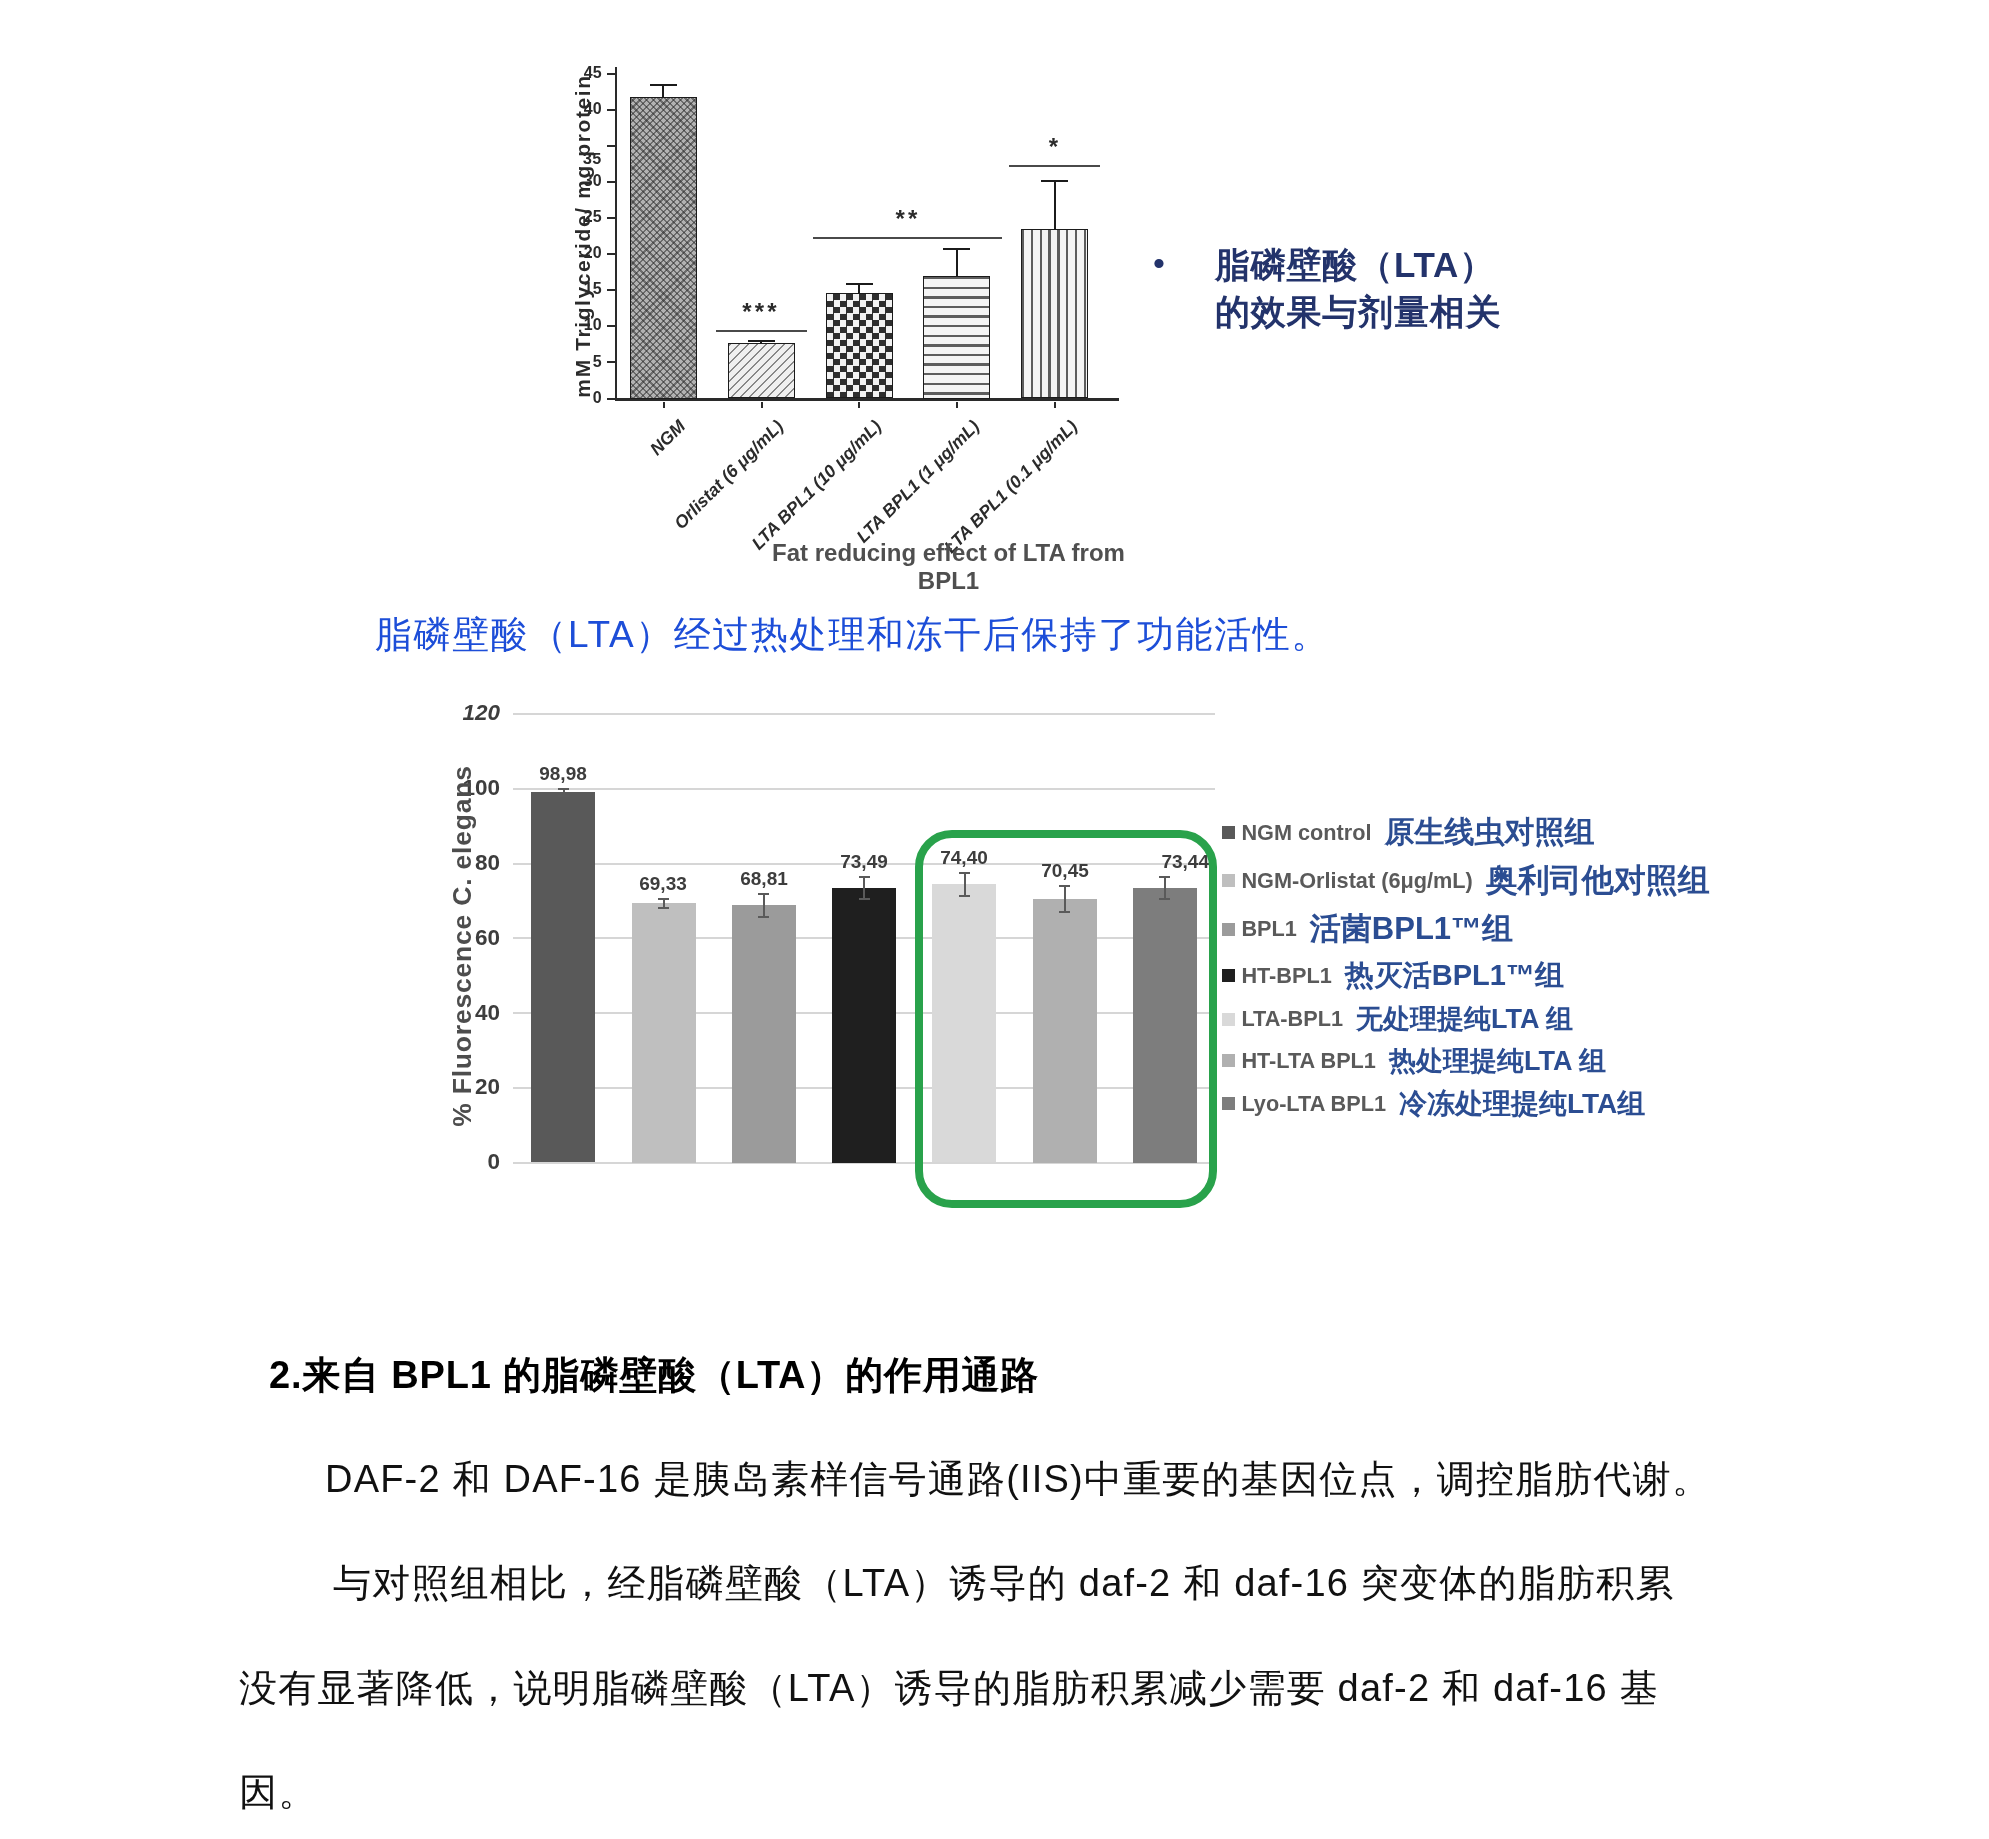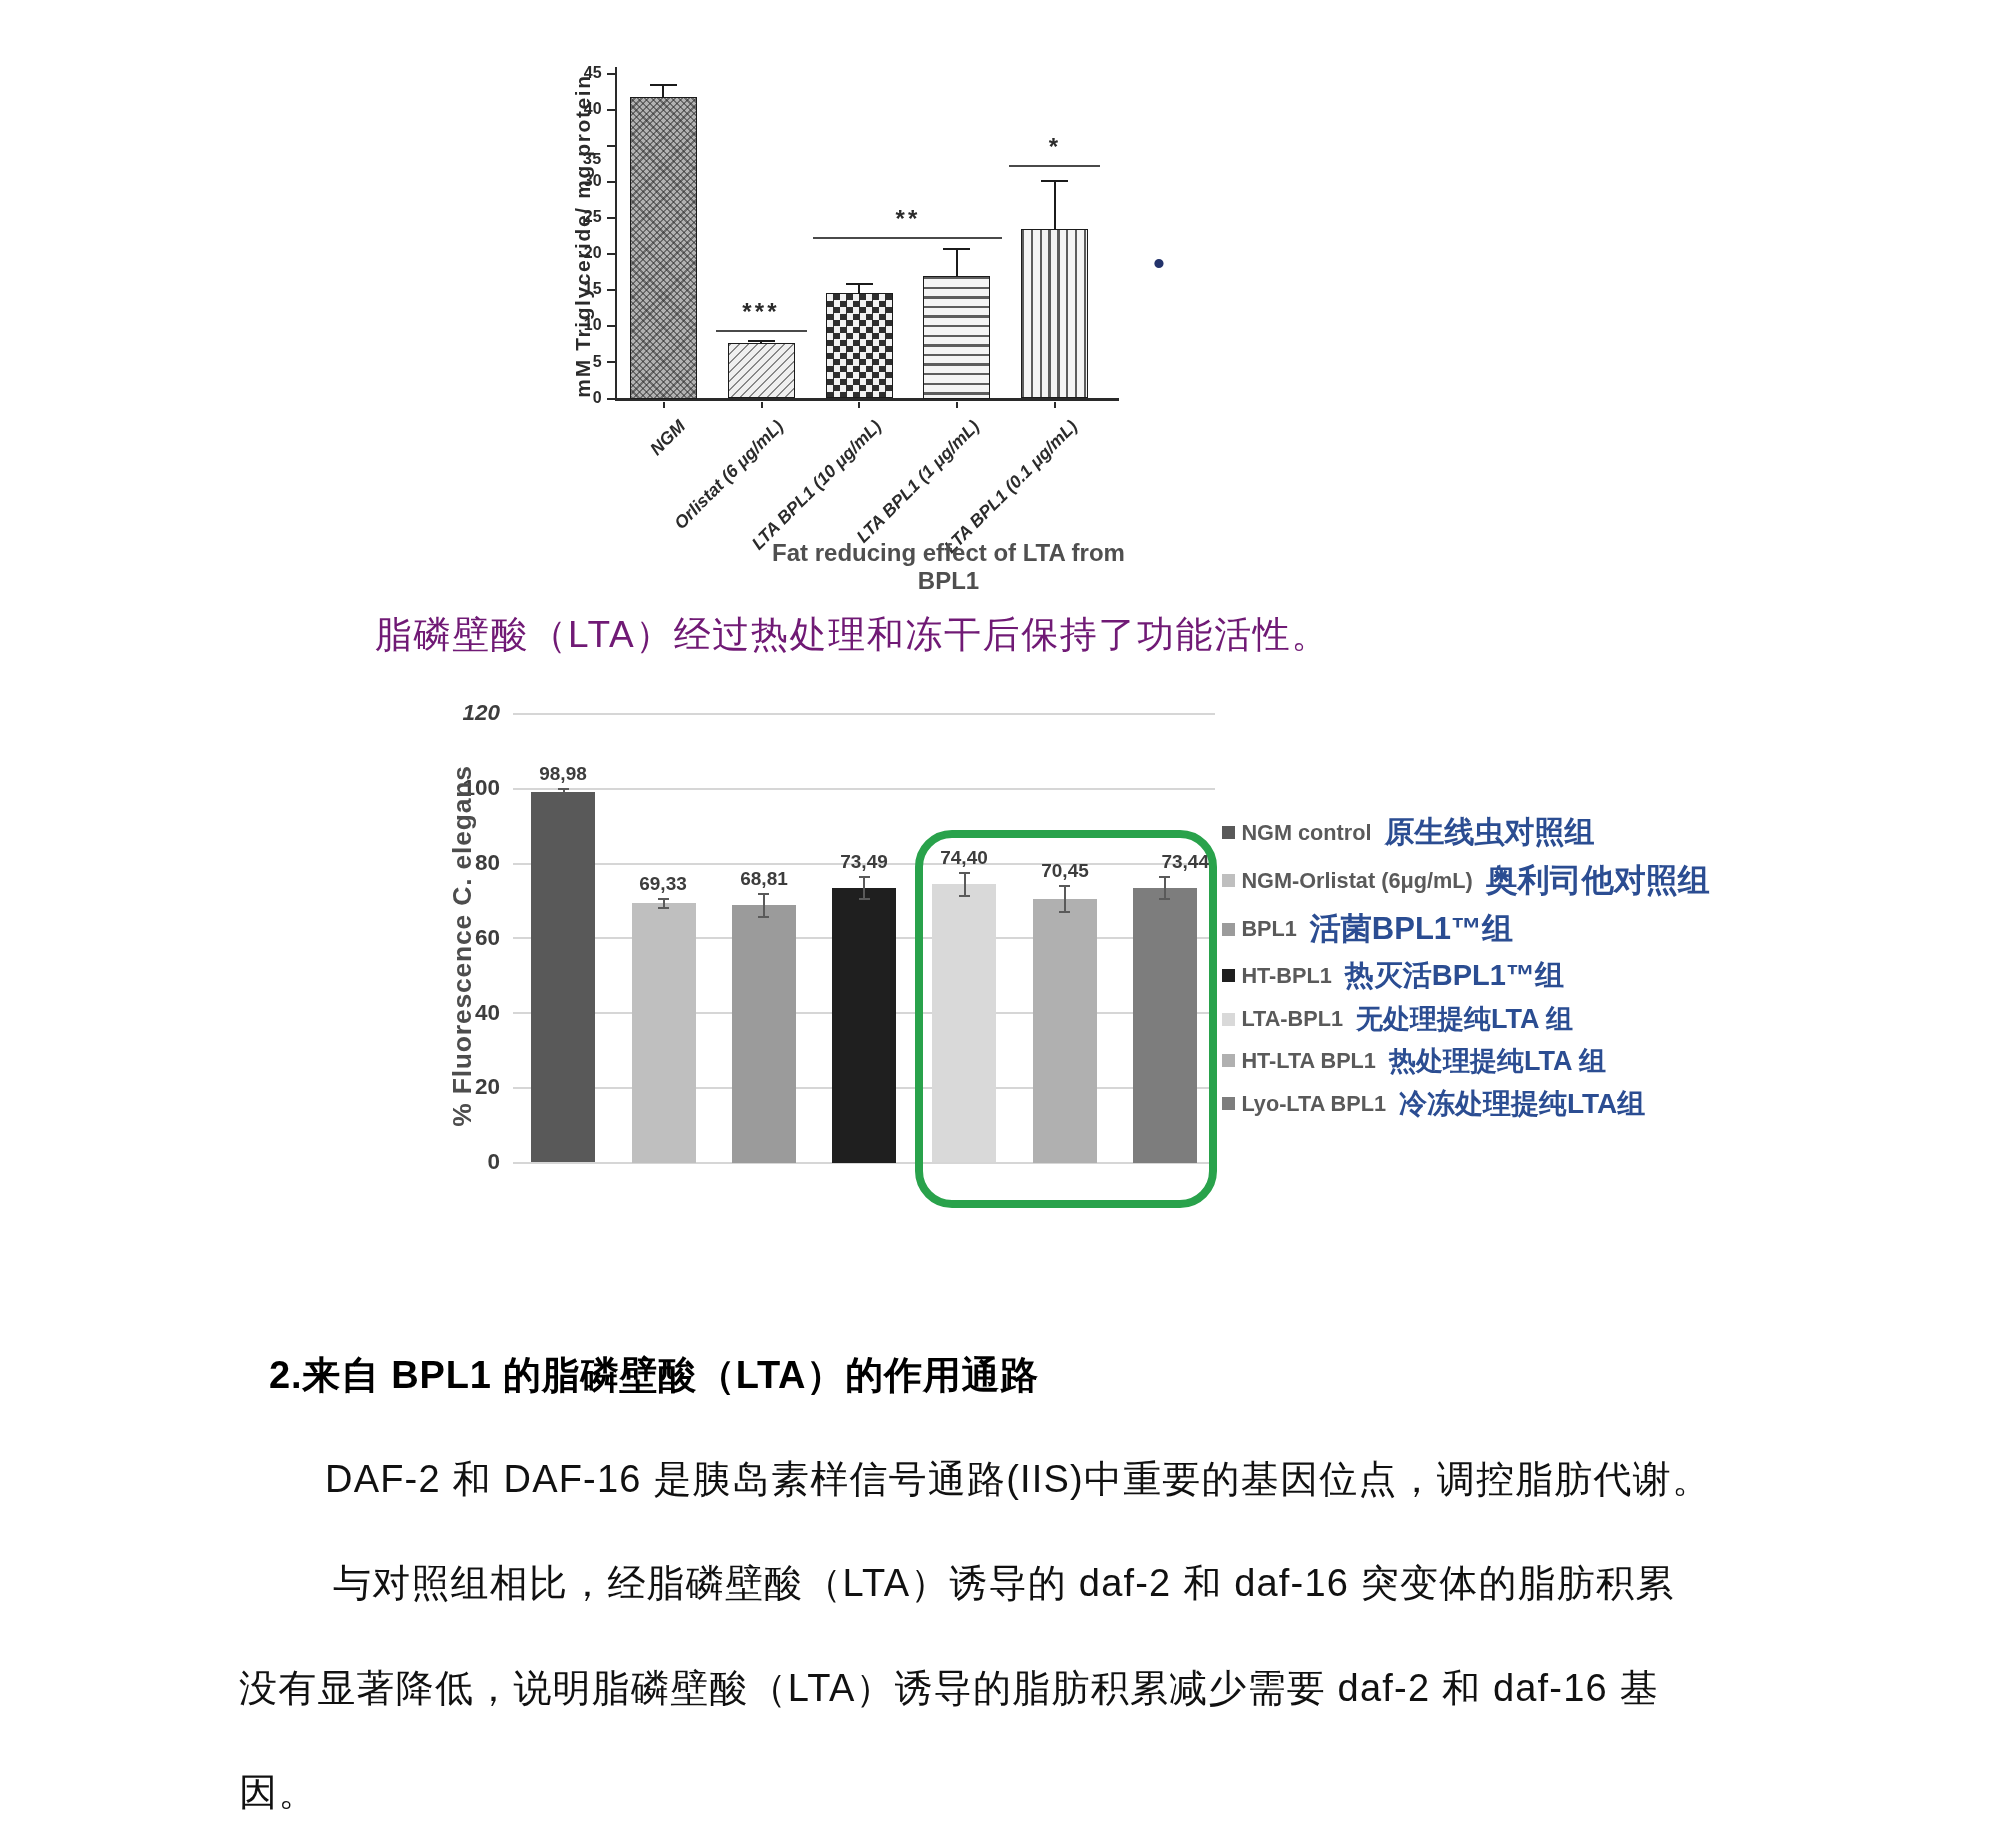--- a/index.html
+++ b/index.html
@@ -51,21 +51,21 @@
   .lg-row{display:flex;align-items:center;margin-bottom:5.6px;}
   .lg-swatch{width:13px;height:13px;flex:0 0 13px;margin-right:6.4px;}
   .lg-en{font-size:21.7px;font-weight:600;color:#5a5a5a;white-space:nowrap;}
   .lg-zh{font-weight:700;color:#2b4d92;white-space:nowrap;margin-left:13px;}
 
   
   .bullet-wrap{left:1153px;top:241px;display:flex;}
   .bullet-dot{font-size:34px;color:#23336b;line-height:45px;margin-right:50px;}
   .bullet-text{font-size:35px;font-weight:600;color:#23336b;line-height:47px;letter-spacing:0.8px;}
   .caption{left:744px;top:539px;width:409px;text-align:center;font-size:24px;font-weight:bold;color:#4f4f4f;}
-  .sentence{left:375px;top:610px;font-size:37px;color:#701a75;letter-spacing:1.6px;white-space:nowrap;}
+  .sentence{left:375px;top:610px;font-size:37px;color:#1d4ed8;letter-spacing:1.6px;white-space:nowrap;}
   .heading{left:269px;top:1350px;font-size:38px;font-weight:bold;color:#000;letter-spacing:0.8px;white-space:nowrap;}
   .para-line{font-size:38px;color:#111;letter-spacing:1.2px;white-space:nowrap;}
 </style>
 </head>
 <body>
 
 <div class="page">
 
   <div id="chart1" class="chart">
       <div class="axis-line" style="left: 63px; top: 20px; width: 2.4px; height: 331px; position: absolute;"></div>
@@ -119,20 +119,24 @@
       <div class="sig-stars" style="left: 161px; top: 251px; width: 96px; position: absolute;">***</div>
       <div class="sig-line" style="left: 261px; top: 190px; width: 189px; position: absolute;"></div>
       <div class="sig-stars" style="left: 308px; top: 158px; width: 96px; position: absolute;">**</div>
       <div class="sig-line" style="left: 457px; top: 118px; width: 91px; position: absolute;"></div>
       <div class="sig-stars" style="left: 455px; top: 86px; width: 96px; position: absolute;">*</div>
       <div class="c1-ytitle" style="left: 19px; top: 189px; position: absolute;">mM Triglyceride/ mg protein</div>
     </div>
 
   <div class="abs bullet-wrap">
     <span class="bullet-dot">•</span>
+    <div class="bullet-text">
+      <div>脂磷壁酸（LTA）</div>
+      <div>的效果与剂量相关</div>
+    </div>
   </div>
 
   <div class="abs caption">Fat reducing effect of LTA from BPL1</div>
 
   <div class="abs sentence">脂磷壁酸（LTA）经过热处理和冻干后保持了功能活性。</div>
 
   <div id="chart2" class="chart">
       <div class="c2-grid" style="left: 80px; top: 490px; width: 702px; position: absolute;"></div>
       <div class="c2-ytick-label" style="left: 19px; top: 477px; position: absolute;">0</div>
       <div class="c2-grid" style="left: 80px; top: 415px; width: 702px; position: absolute;"></div>

